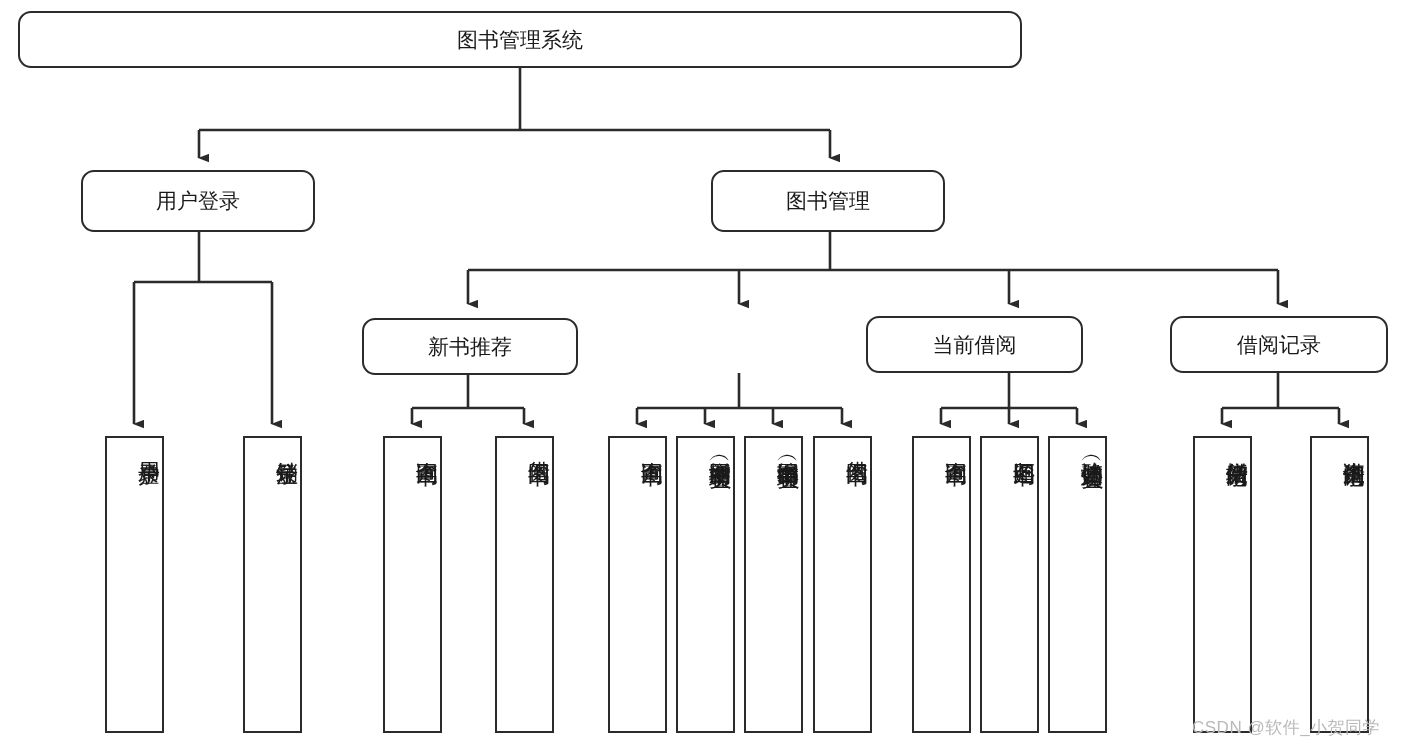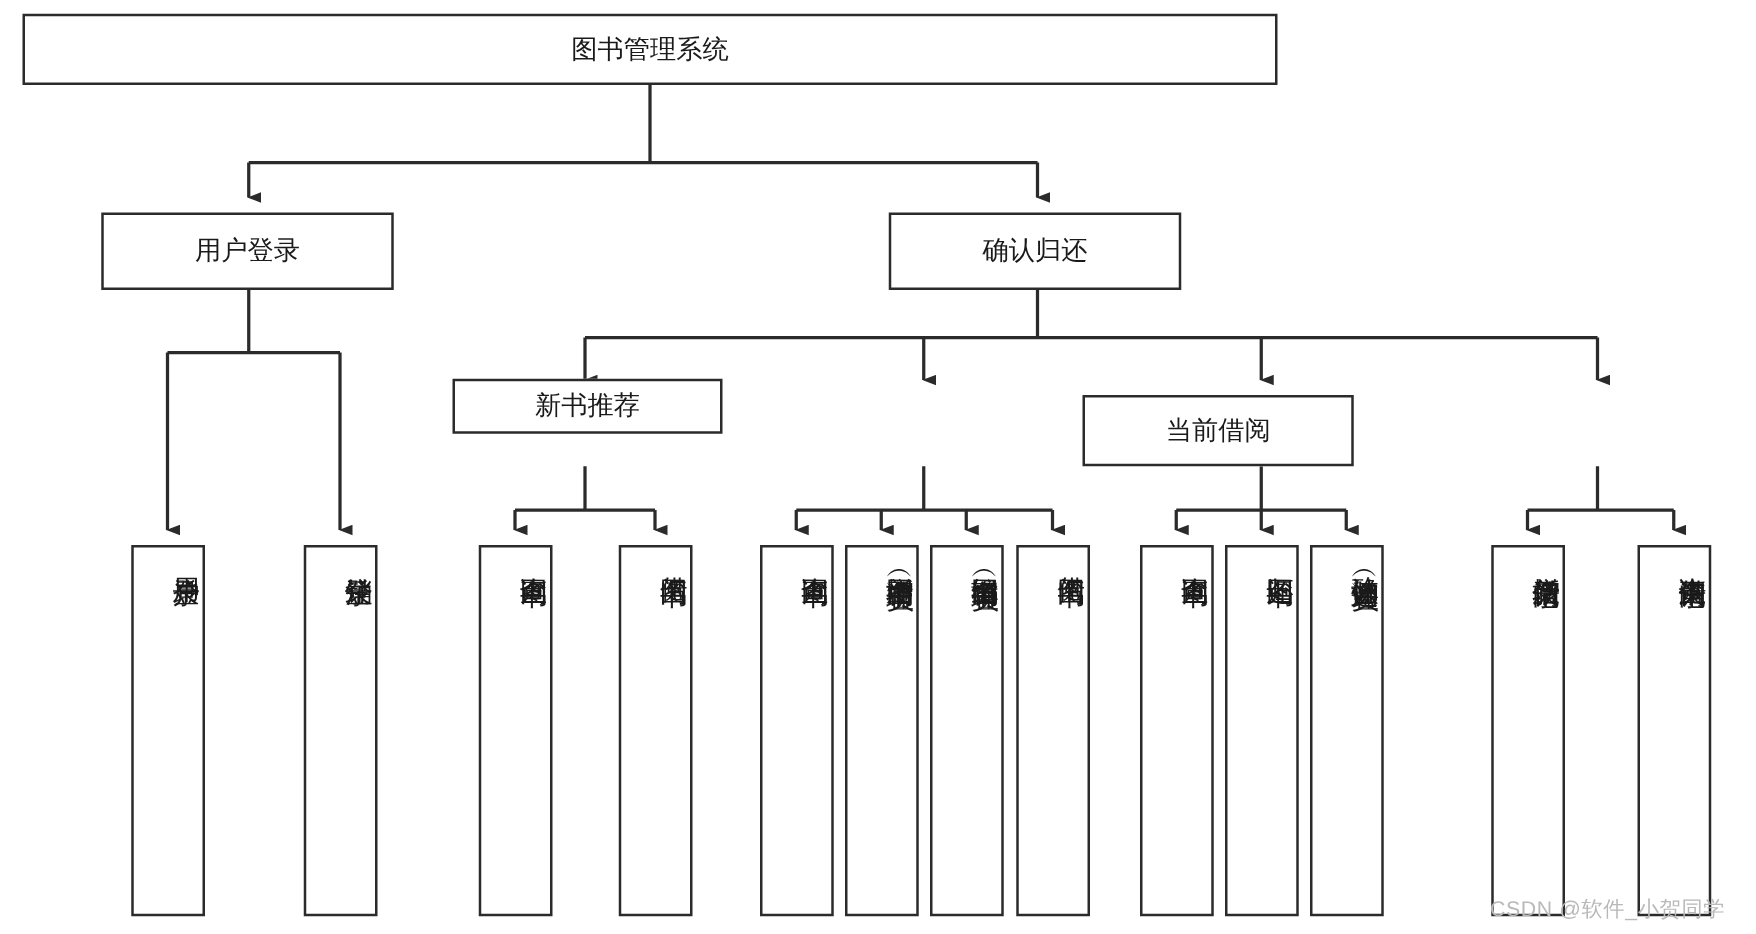--- a/index.html
+++ b/index.html
@@ -31,20 +31,21 @@
     border: 2px solid #2b2b2b;
     display: flex;
     align-items: center;
     justify-content: center;
     color: #1a1a1a;
   }
   .node.horizontal {
     font-size: 21px;
     line-height: 1.1;
     white-space: nowrap;
+    border-radius: 13px;
   }
   .node.root {
     font-size: 21px;
   }
   .node.vertical {
     font-size: 22px;
     writing-mode: vertical-rl;
     text-orientation: upright;
     align-items: flex-start;
     justify-content: flex-start;
@@ -118,27 +119,28 @@
       <path d="M1222,408 L1339,408"></path>
       <path d="M1222,408 L1222,424" marker-end="url(#arrow)"></path>
       <path d="M1339,408 L1339,424" marker-end="url(#arrow)"></path>
     </g>
   </svg>
 
   <div class="node horizontal root" style="left:18px; top:11px; width:1004px; height:57px;">图书管理系统</div>
 
   <div class="node horizontal" style="left:81px; top:170px; width:234px; height:62px;">用户登录</div>
 
-  <div class="node horizontal" style="left:711px; top:170px; width:234px; height:62px;">确认归还</div>
+  <div class="node horizontal" style="left:711px; top:170px; width:234px; height:62px;">图书管理</div>
 
-  <div class="node horizontal" style="left:362px; top:303px; width:216px; height:44px;">新书推荐</div>
+  <div class="node horizontal" style="left:362px; top:318px; width:216px; height:57px;">新书推荐</div>
 
 
   <div class="node horizontal" style="left:866px; top:316px; width:217px; height:57px;">当前借阅</div>
 
+  <div class="node horizontal" style="left:1170px; top:316px; width:218px; height:57px;">借阅记录</div>
 
   <div class="node vertical" style="left:105px; top:436px; width:59px; height:297px;">
     <span class="vtext">用户登录</span>
   </div>
   <div class="node vertical" style="left:243px; top:436px; width:59px; height:297px;">
     <span class="vtext">注销登录</span>
   </div>
 
   <div class="node vertical" style="left:383px; top:436px; width:59px; height:297px;">
     <span class="vtext">查询图书</span>

